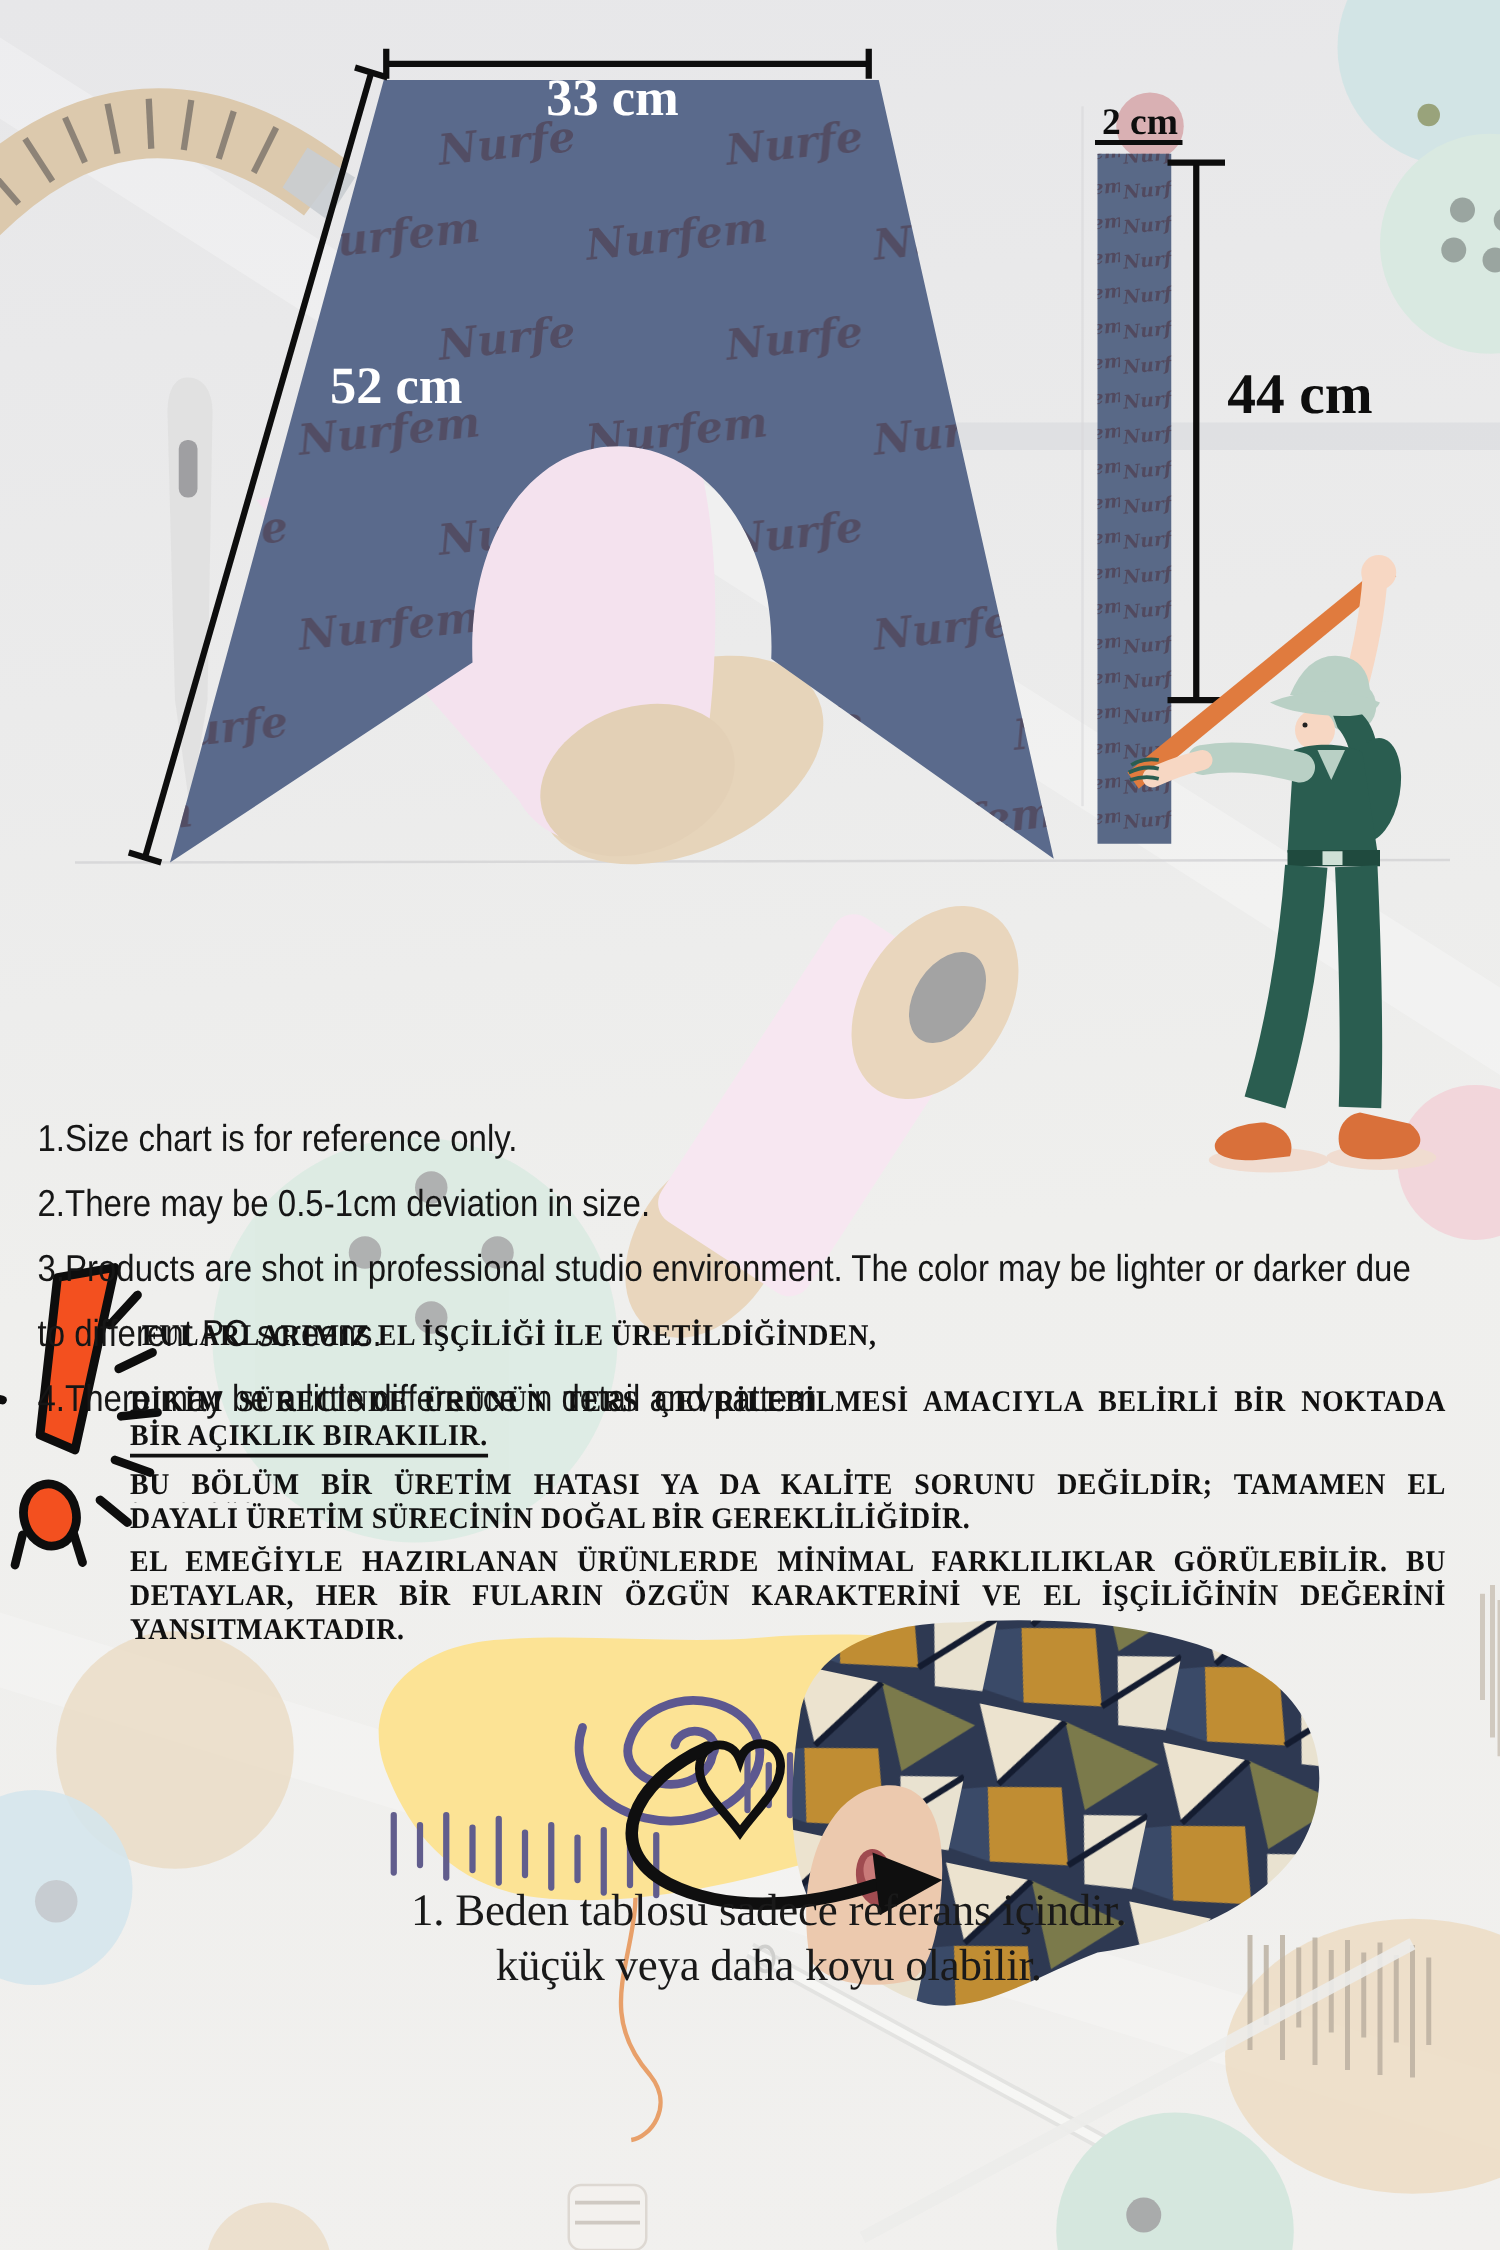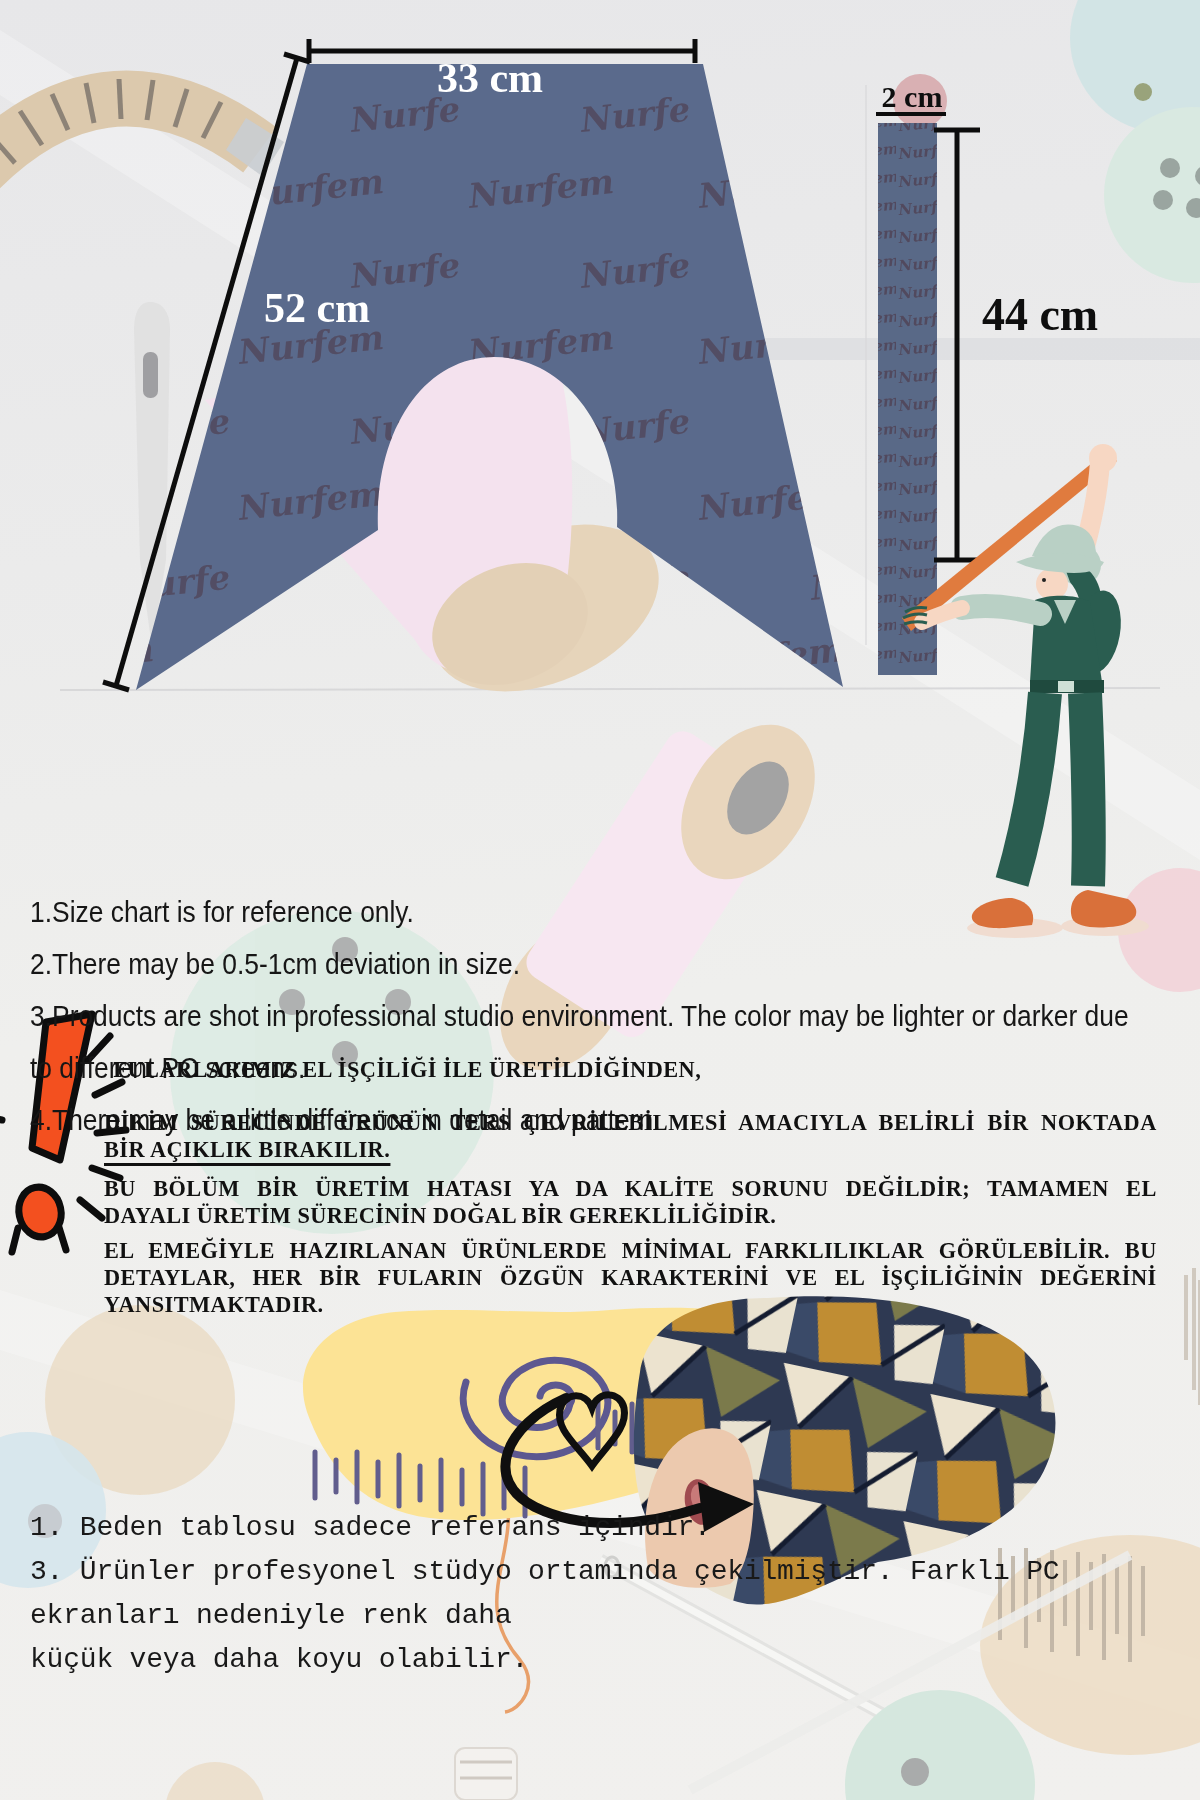--- a/index.html
+++ b/index.html
@@ -11,22 +11,22 @@
   .en-notes{left:30px;top:886px;width:1330px;transform:scaleX(.88);transform-origin:0 0;
             font-family:"Liberation Sans",sans-serif;font-size:30px;line-height:52px;color:#161616;}
   .caps{left:104px;top:1056px;width:1132px;transform:scaleX(.93);transform-origin:0 0;
         font-family:"Liberation Serif",serif;font-weight:700;font-size:24px;line-height:27px;
         letter-spacing:.5px;color:#111;}
   .caps .intro{margin-left:10px;margin-bottom:26px;}
   .caps .gap{height:12px;}
   .jline{text-align:justify;height:27px;overflow:hidden;}
   .jline::after{content:"";display:inline-block;width:100%;height:0;}
   .ul{border-bottom:3px solid #111;padding-bottom:1px;}
-  .tr-notes{left:30px;top:1506px;width:1170px;font-family:Liberation Mono, monospace;
-            font-size:28px;line-height:44px;color:#191919;letter-spacing:-.2px;}
+  .tr-notes{left:30px;top:1506px;width:1170px;font-family:Liberation Serif, serif;
+            font-size:36px;line-height:44px;color:#191919;letter-spacing:-.2px;text-align:center;}
   .dimlabel{font-family:"Liberation Serif",serif;font-weight:700;}
 </style>
 </head>
 <body>
 
 <div class="page">
 
 <svg class="stage" width="1200" height="1800" viewBox="0 0 1200 1800">
   <defs>
     <pattern id="wm" width="230" height="156" patternUnits="userSpaceOnUse">
@@ -300,17 +300,16 @@
     <div class="jline">BU BÖLÜM BİR ÜRETİM HATASI YA DA KALİTE SORUNU DEĞİLDİR; TAMAMEN EL İŞÇİLİĞİNE</div>
     <div>DAYALI ÜRETİM SÜRECİNİN DOĞAL BİR GEREKLİLİĞİDİR.</div>
     <div class="gap" style="height:8px;"></div>
     <div class="jline">EL EMEĞİYLE HAZIRLANAN ÜRÜNLERDE MİNİMAL FARKLILIKLAR GÖRÜLEBİLİR. BU</div>
     <div class="jline">DETAYLAR, HER BİR FULARIN ÖZGÜN KARAKTERİNİ VE EL İŞÇİLİĞİNİN DEĞERİNİ</div>
     <div>YANSITMAKTADIR.</div>
   </div>
 
   <div class="txt tr-notes">
     <div>1. Beden tablosu sadece referans içindir.</div>
-    <div>3. Ürünler profesyonel stüdyo ortamında çekilmiştir. Farklı PC ekranları nedeniyle renk daha</div>
     <div>küçük veya daha koyu olabilir.</div>
   </div>
 
 </div>
 
 </body></html>

